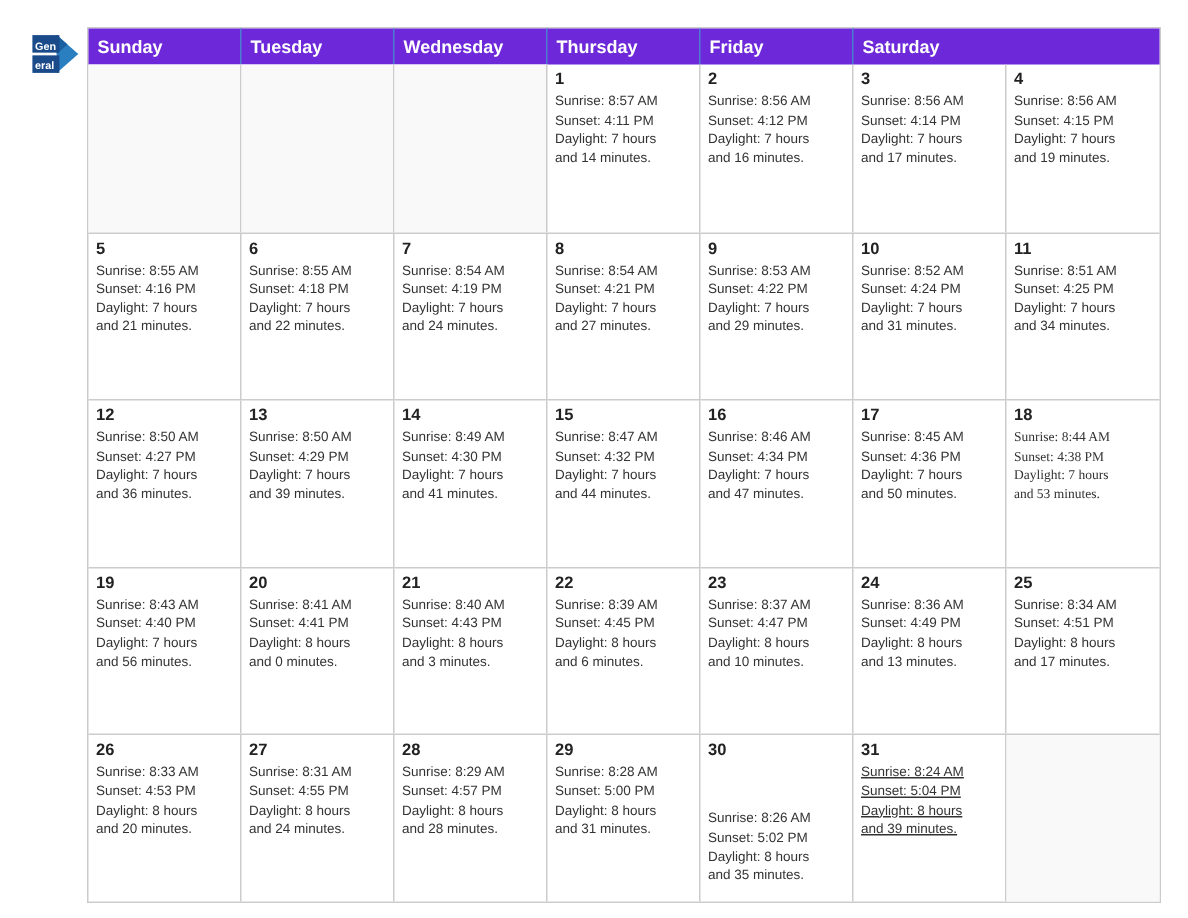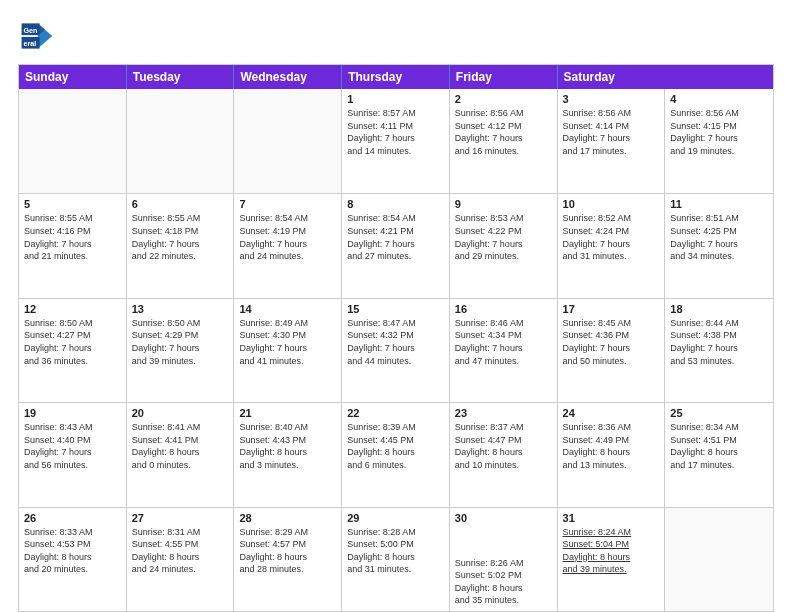--- a/index.html
+++ b/index.html
@@ -8,21 +8,21 @@
       background: #fff;
       width: 792px;
       height: 612px;
       overflow: hidden;
     }
     .page {
       width: 792px;
       height: 612px;
       padding: 18px 18px 10px 18px;
       display: flex;
-      flex-direction: column;
+      flex-direction: row;
     }
     .header {
       display: flex;
       justify-content: space-between;
       align-items: flex-start;
       margin-bottom: 10px;
     }
     .logo {
       display: flex;
       align-items: center;
@@ -255,21 +255,21 @@
           </div>
           <div class="cal-cell">
             <div class="day-num">17</div>
             <div class="day-info" style="white-space: pre-line;">Sunrise: 8:45 AM
 Sunset: 4:36 PM
 Daylight: 7 hours
 and 50 minutes.</div>
           </div>
           <div class="cal-cell">
             <div class="day-num">18</div>
-            <div class="day-info" style="white-space: pre-line;">Sunrise: 8:44 AM
+            <div class="day-info" style="white-space: pre-line; font-family: Liberation Serif, serif;">Sunrise: 8:44 AM
 Sunset: 4:38 PM
 Daylight: 7 hours
 and 53 minutes.</div>
           </div>
         </div>
         <div class="cal-week">
           <div class="cal-cell">
             <div class="day-num">19</div>
             <div class="day-info" style="white-space: pre-line;">Sunrise: 8:43 AM
 Sunset: 4:40 PM

